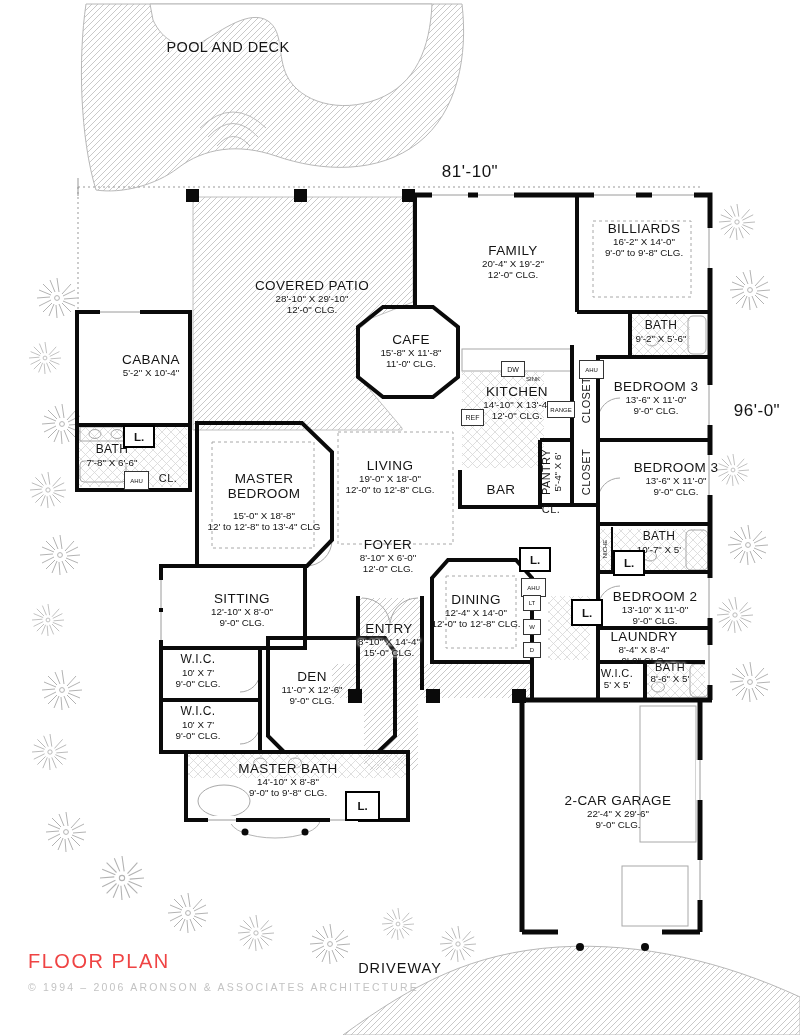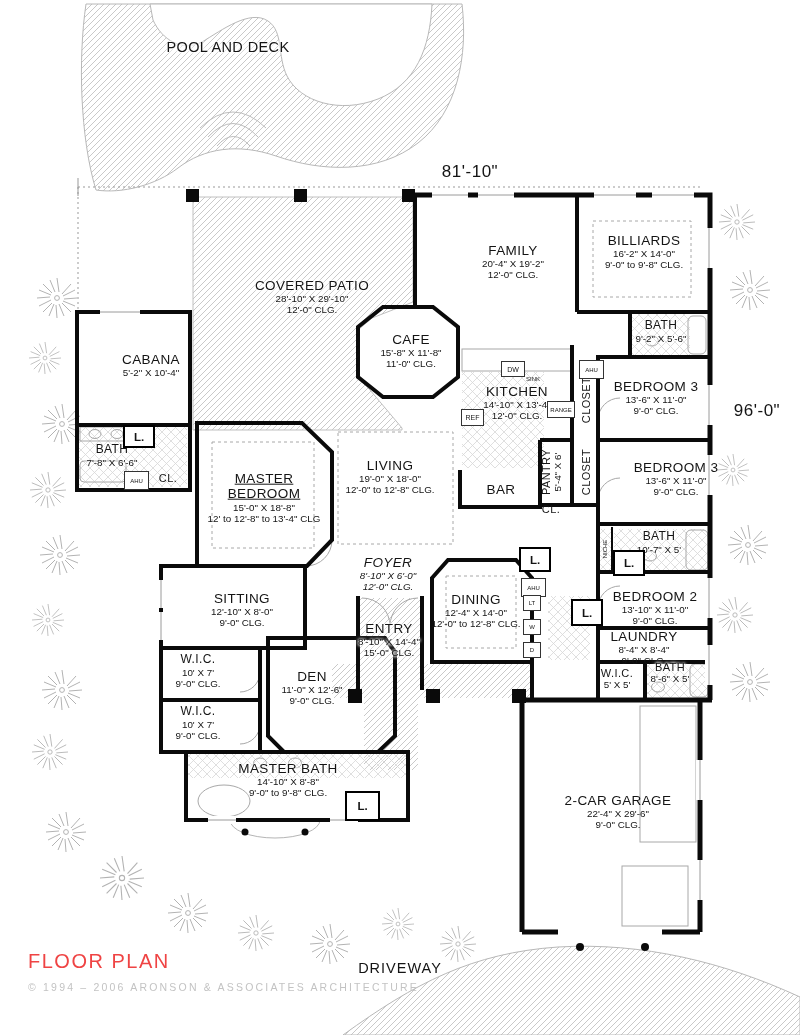--- a/index.html
+++ b/index.html
@@ -17,21 +17,21 @@
   .halo{text-shadow:0 0 3px #fff,0 1px 3px #fff,1px 0 3px #fff,0 0 5px #fff;}
   .vert{transform:translate(-50%,-50%) rotate(-90deg);}
   .box{position:absolute;background:#fff;border:2px solid #000;display:flex;align-items:center;
        justify-content:center;font-family:"Liberation Sans",sans-serif;}
   .box.thin{border-width:1px;border-color:#333;}
   .ltxt{font-size:11.5px;font-weight:bold;}
   .tny{font-size:6px;letter-spacing:0;}
   .tny7{font-size:7px;}
   .title{position:absolute;left:28px;top:950px;font-size:20px;letter-spacing:1.5px;color:#ef4444;}
   .copy{position:absolute;left:28px;top:981px;font-size:10.5px;letter-spacing:2.2px;color:#c3c3c3;}
-  .mbname{max-width:112px;white-space:normal;margin:0 auto;text-decoration:underline;}
+  .mbname{max-width:112px;white-space:normal;margin:8px auto;}
 </style>
 </head>
 <body>
 
 <div id="canvas">
 
   <svg class="draw" width="800" height="1035" viewBox="0 0 800 1035">
     <defs>
       <pattern id="hx" width="6" height="6" patternUnits="userSpaceOnUse">
         <path d="M0,6 L6,0 M-1,1 L1,-1 M5,7 L7,5" stroke="#c9c9c9" stroke-width="1" fill="none"></path>
@@ -217,21 +217,21 @@
     <span class="dm">28'-10" X 29'-10"</span>
     <span class="dm">12'-0" CLG.</span>
   </div>
 
   <div class="lbl" style="left:495px;top:262px;margin-left:18px;">
     <span class="nm">FAMILY</span>
     <span class="dm">20'-4" X 19'-2"</span>
     <span class="dm">12'-0" CLG.</span>
   </div>
 
-  <div class="lbl" style="left:644px;top:252px;">
+  <div class="lbl" style="left:644px;top:240px;">
     <span class="nm">BILLIARDS</span>
     <span class="dm">16'-2" X 14'-0"</span>
     <span class="dm">9'-0" to 9'-8" CLG.</span>
   </div>
 
   <div class="lbl halo" style="left:661px;top:331px;">
     <span class="nm sm">BATH</span>
     <span class="dm">9'-2" X 5'-6"</span>
   </div>
 
@@ -274,21 +274,21 @@
     <span class="dm">19'-0" X 18'-0"</span>
     <span class="dm">12'-0" to 12'-8" CLG.</span>
   </div>
 
   <div class="lbl" style="left:264px;top:497px;">
     <span class="nm mbname">MASTER BEDROOM</span>
     <span class="dm">15'-0" X 18'-8"</span>
     <span class="dm">12' to 12'-8" to 13'-4" CLG</span>
   </div>
 
-  <div class="lbl" style="left:388px;top:574px;font-style:italic;">
+  <div class="lbl" style="left:388px;top:556px;">
     <span class="nm">FOYER</span>
     <span class="dm">8'-10" X 6'-0"</span>
     <span class="dm">12'-0" CLG.</span>
   </div>
 
   <div class="lbl" style="left:476px;top:611px;">
     <span class="nm">DINING</span>
     <span class="dm">12'-4" X 14'-0"</span>
     <span class="dm">12'-0" to 12'-8" CLG.</span>
   </div>

